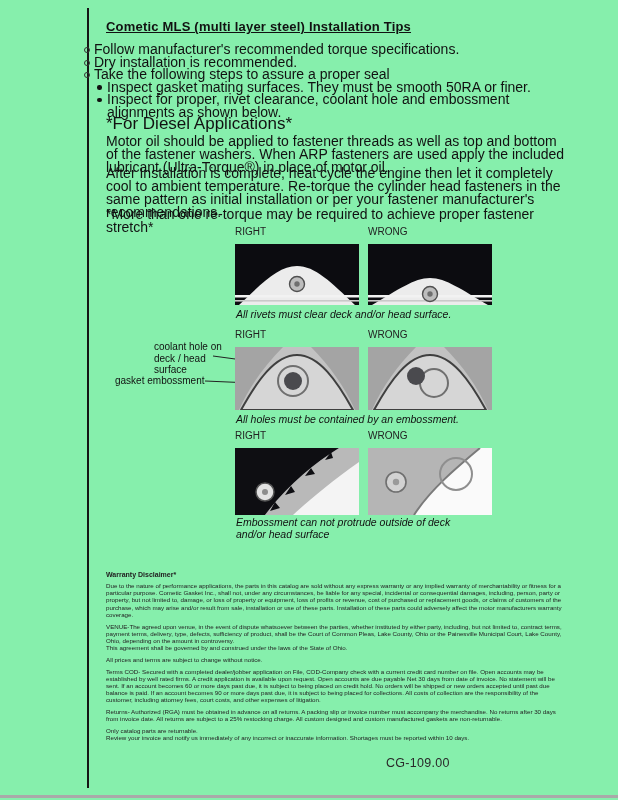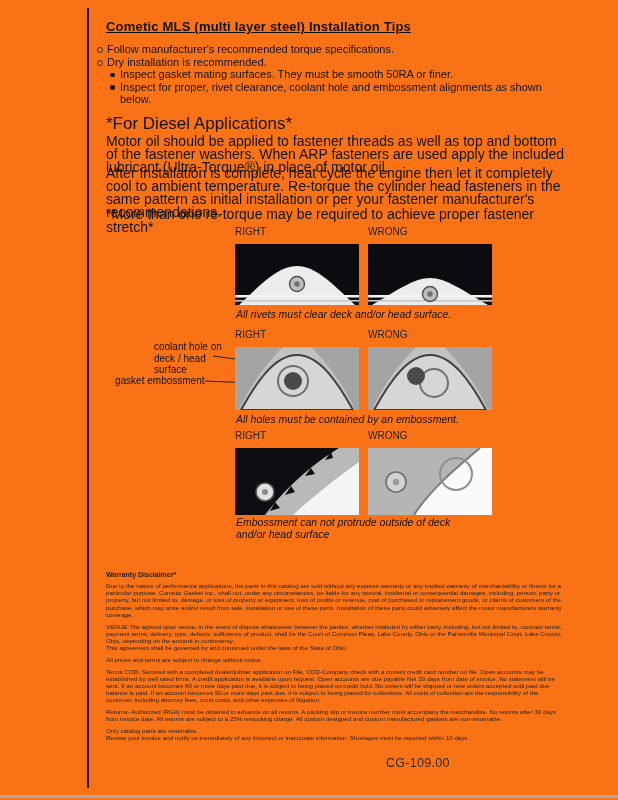--- a/index.html
+++ b/index.html
@@ -2,32 +2,32 @@
 <html><head>
 <meta charset="utf-8">
 <style>
   * { margin:0; padding:0; box-sizing:border-box; }
   html,body { background:#ffffff; }
   body {
     width:618px; height:800px;
     font-family:"Liberation Sans", sans-serif;
     color:#111;
   }
-  .page { position:relative; width:618px; height:800px; background:#f97316; overflow:hidden; }
+  .page { position:relative; width:618px; height:800px; background:#86efac; overflow:hidden; }
   .abs { position:absolute; }
 
   .vline { left:87px; top:8px; width:2px; height:780px; background:#151515; }
   .bline { left:0; top:795px; width:618px; height:3px; background:#a9a9a9; }
 
   .title {
     left:106px; top:19px; font-size:13px; font-weight:bold;
     text-decoration:underline; letter-spacing:0.2px; white-space:nowrap;
   }
 
-  .tips { left:97px; top:43px; width:470px; font-size:11px; line-height:12.6px; }
+  .tips { left:84px; top:43px; width:470px; font-size:14px; line-height:12.6px; }
   .tip-row { display:flex; }
   .m1 { width:10px; flex:0 0 10px; }
   .m1::before { content:""; display:block; width:4px; height:4px; border:1px solid #333; border-radius:50%; margin-top:4px; }
   .sub { padding-left:13px; }
   .m2 { width:10px; flex:0 0 10px; }
   .m2::before { content:""; display:block; width:4.5px; height:4.5px; background:#111; border-radius:50%; margin-top:4.5px; }
 
   .diesel-h { left:106px; top:114px; font-size:17px; font-weight:normal; }
   .para { left:106px; width:462px; font-size:14px; line-height:13px; }
   .p1 { top:135px; }
@@ -60,20 +60,24 @@
   <div class="abs title">Cometic MLS (multi layer steel) Installation Tips</div>
 
   <div class="abs tips">
     <div class="tip-row">
       <span class="m1"></span>
       <span>Follow manufacturer's recommended torque specifications.</span>
     </div>
     <div class="tip-row">
       <span class="m1"></span>
       <span>Dry installation is recommended.</span>
+    </div>
+    <div class="tip-row">
+      <span class="m1"></span>
+      <span>Take the following steps to assure a proper seal</span>
     </div>
     <div class="tip-row sub">
       <span class="m2"></span>
       <span>Inspect gasket mating surfaces.  They must be smooth 50RA or finer.</span>
     </div>
     <div class="tip-row sub">
       <span class="m2"></span>
       <span>Inspect for proper, rivet clearance, coolant hole and embossment alignments as shown below.</span>
     </div>
   </div>

